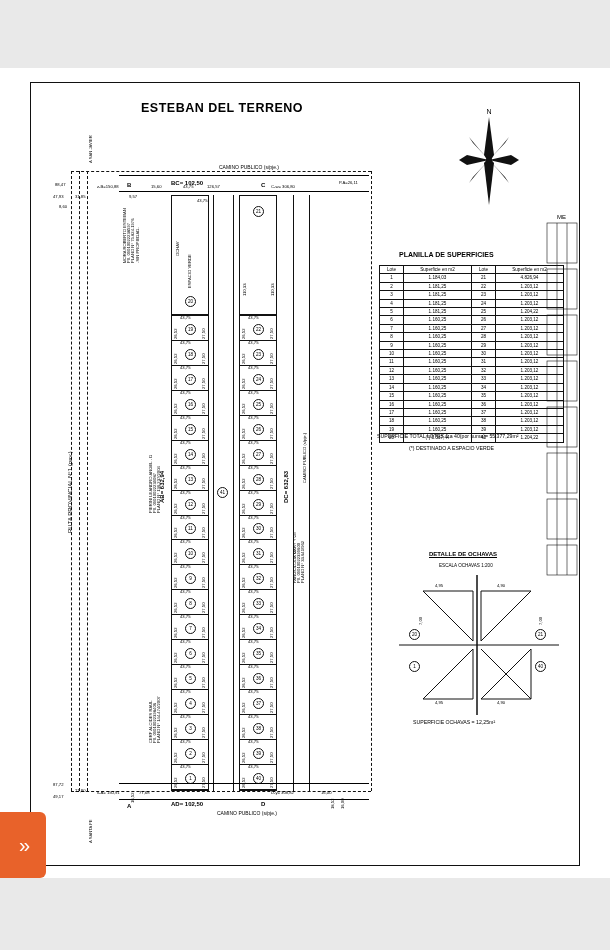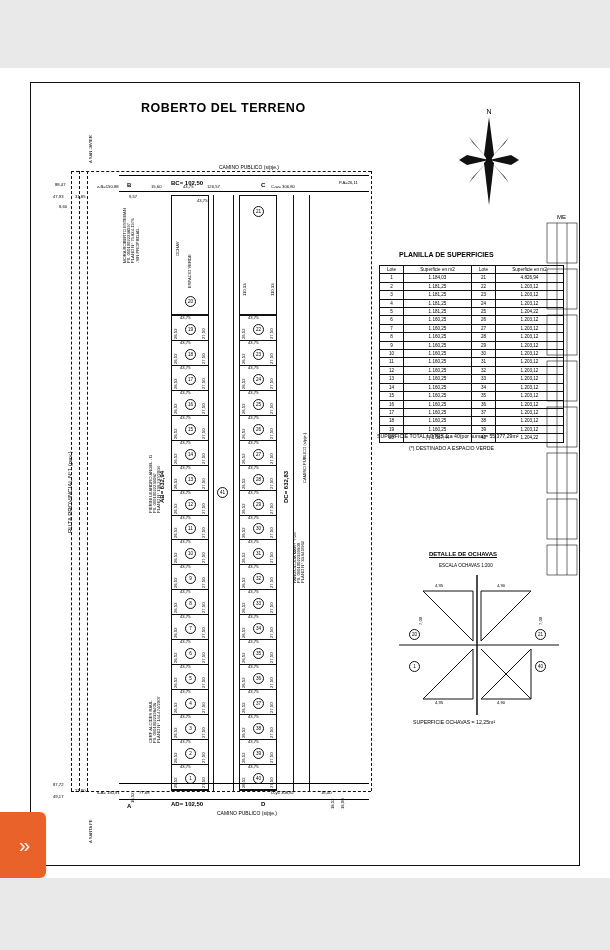--- a/index.html
+++ b/index.html
@@ -52,21 +52,21 @@
 </style>
 </head>
 <body>
 
 <div id="page">
 
   <div class="sheet"></div>
 
   <div class="plan-frame">
 
-    <div class="title">ROBERTO DEL TERRENO</div>
+    <div class="title">ESTEBAN DEL TERRENO</div>
 
     <div class="dash" style="left:40px;top:88px;width:300px;"></div>
     <div class="dashv" style="left:40px;top:88px;height:620px;"></div>
     <div class="dashv" style="left:340px;top:88px;height:620px;"></div>
     <div class="dash" style="left:40px;top:708px;width:300px;"></div>
 
     <div class="dashv" style="left:48px;top:88px;height:620px;"></div>
     <div class="dashv" style="left:56px;top:88px;height:620px;"></div>
 
     <div class="ln h thick" style="left:88px;top:92px;width:250px;height:1px;"></div>

